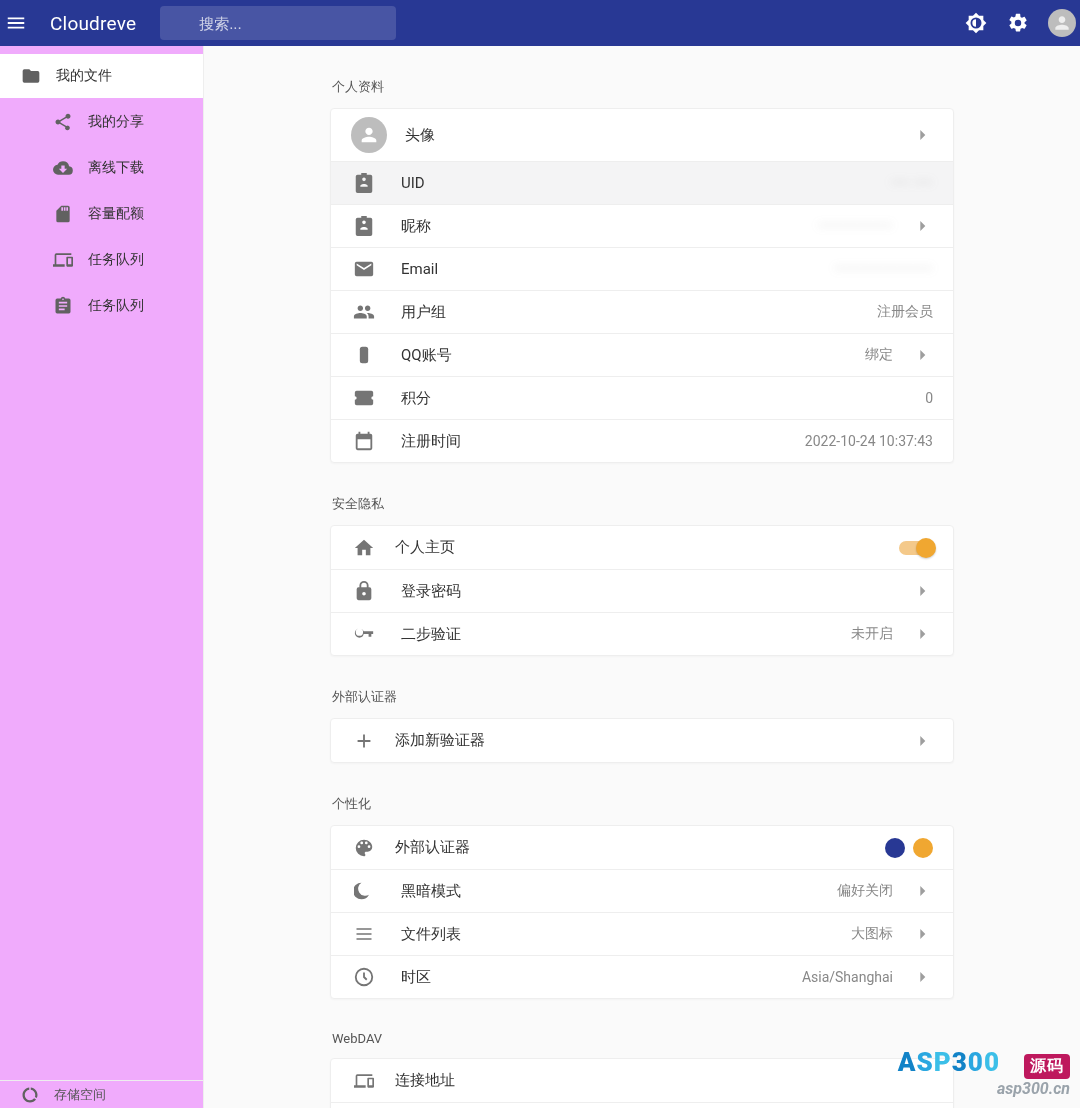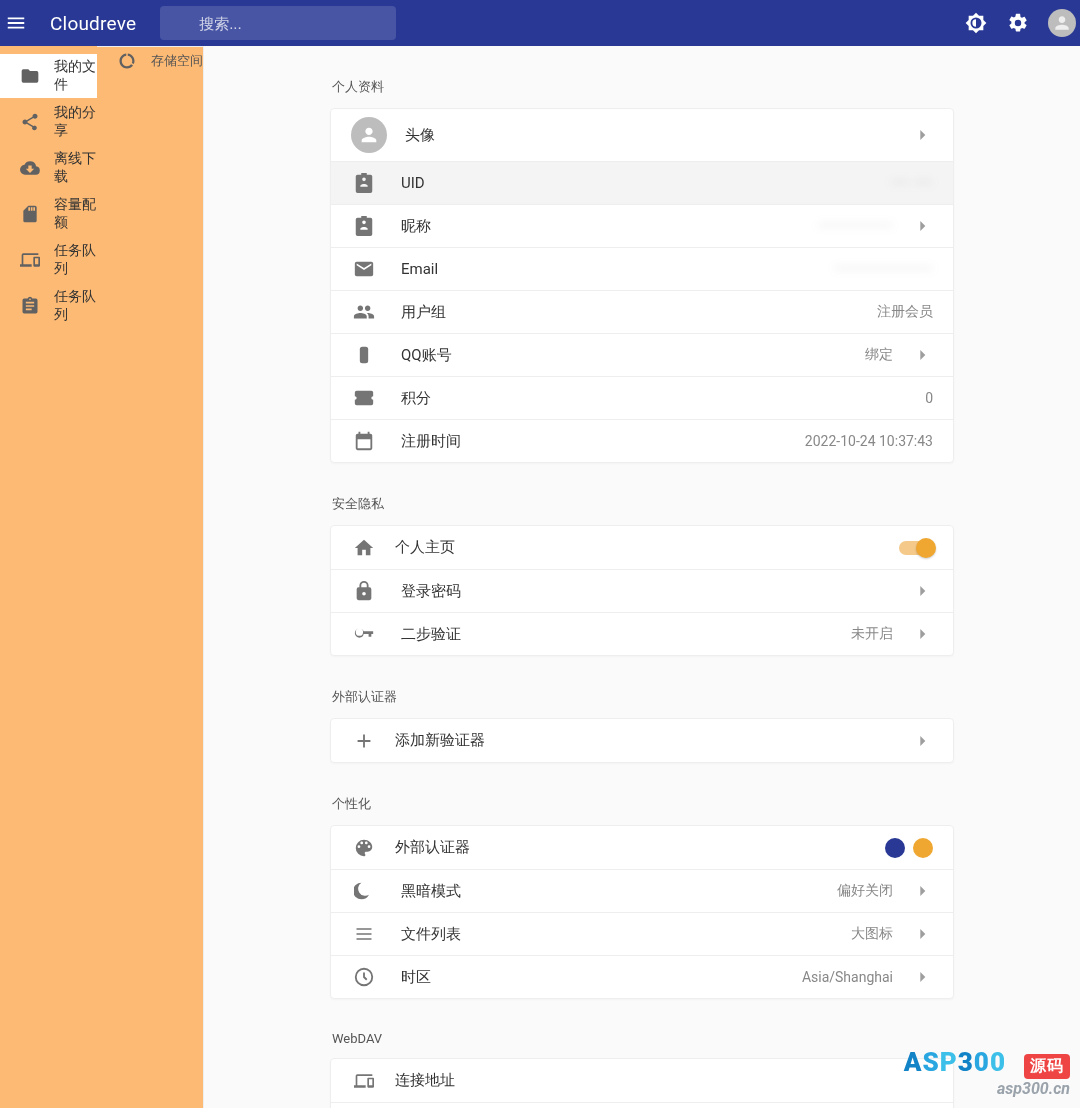--- a/index.html
+++ b/index.html
@@ -10,26 +10,26 @@
   .topbar .app-title { font-size: 19px; font-weight: 400; letter-spacing: .2px; margin-right: 24px; }
   .topbar .search { width: 236px; height: 34px; background: rgba(255,255,255,0.15); border-radius: 4px; display: flex; align-items: center; padding: 0 12px; }
   .topbar .search svg { opacity: .8; }
   .topbar .search input { flex: 1; border: none; background: transparent; outline: none; margin-left: 27px; font-size: 15px; color: #fff; }
   .topbar .search input::placeholder { color: rgba(255,255,255,.75); }
   .topbar .spacer { flex: 1; }
   .topbar .hicon { width: 24px; height: 24px; margin-left: 18px; cursor: pointer; display:flex; align-items:center; justify-content:center; }
   .topbar .avatar { width: 28px; height: 28px; border-radius: 50%; background: #bdbdbd; margin-left: 18px; display:flex; align-items:center; justify-content:center; cursor:pointer; }
   
   .layout { display: flex; height: calc(1108px - 46px); }
-  .sidebar { width: 204px; background: #fdba74; border-right: 1px solid #eee; display: flex; flex-direction: row; }
+  .sidebar { width: 204px; background: #f0abfc; border-right: 1px solid #eee; display: flex; flex-direction: column; }
   .side-list { padding-top: 8px; flex: 1; overflow: hidden; }
   .side-item { height: 44px; display: flex; align-items: center; padding-left: 20px; cursor: pointer; font-size: 14px; color: #333; }
   .side-item .sicon { width: 22px; height: 22px; display: flex; align-items:center; justify-content:center; color: #616161; margin-right: 14px; }
   .side-item.active { background: #fff; }
-  .side-item + .side-item { margin-top: 2px; }
+  .side-item + .side-item { margin-top: 2px; margin-left: 32px; }
   .side-bottom { height: 28px; border-top: 1px solid #eee; display:flex; align-items:center; padding-left:20px; color:#555; font-size:13px; overflow:hidden;}
   .side-bottom .sicon { width:20px; height:20px; margin-right:14px; display:flex; align-items:center; justify-content:center; color:#616161;}
   
   .main { flex: 1; overflow-y: auto; padding: 32px 0 60px; }
   .container { width: 624px; margin: 0 auto; }
   .section-title { font-size: 13px; color: #555; margin: 0 0 12px 2px; font-weight: 400; }
   .card { background: #fff; border: 1px solid #eee; border-radius: 4px; overflow: hidden; margin-bottom: 32px; box-shadow: 0 1px 2px rgba(0,0,0,.03); }
   .row { display: flex; align-items: center; min-height: 43px; padding: 0 20px; }
   .row + .row { border-top: 1px solid #eee; gap: 6px; }
   .row.tall { min-height: 52px; }
@@ -44,21 +44,21 @@
   .row .chev { width: 22px; height: 22px; margin-left: 12px; color:#9e9e9e; display:flex; align-items:center; justify-content:center; }
   
   .toggle { position: relative; width: 34px; height: 14px; background: #f4c98a; border-radius: 7px; }
   .toggle::after { content:""; position:absolute; top:-3px; right:-3px; width:20px; height:20px; background:#f0a731; border-radius:50%; box-shadow:0 1px 2px rgba(0,0,0,.2); }
   
   .dot { width: 20px; height: 20px; border-radius: 50%; margin-left: 8px; }
   
   .watermark { position: fixed; right: 10px; bottom: 10px; text-align: right; }
   .watermark .l1 { font-size: 26px; font-weight: 900; letter-spacing:1px; }
   .watermark .l1 .a{color:#1283c7;} .watermark .l1 .b{color:#2aa7e0;} .watermark .l1 .c{color:#3cbfe8;}
-  .watermark .tag { display:inline-block; background:#ef4444; color:#fff; font-size:16px; font-weight:700; padding:2px 6px; border-radius:4px; margin-left:18px;text-align:right; }
+  .watermark .tag { display:inline-block; background:#be185d; color:#fff; font-size:16px; font-weight:700; padding:2px 6px; border-radius:4px; margin-left:24px;text-align:right; }
   .watermark .l2 { font-size:16px; font-style:italic; color:#9aa3ab; font-weight:700; }
   svg { display:block; }
 </style>
 </head>
 <body>
 
 <div class="topbar">
   <div class="menu-btn">
     <svg width="22" height="22" viewBox="0 0 24 24" fill="#fff">
         <path d="M3 18h18v-2H3v2zm0-5h18v-2H3v2zm0-7v2h18V6H3z"></path>

